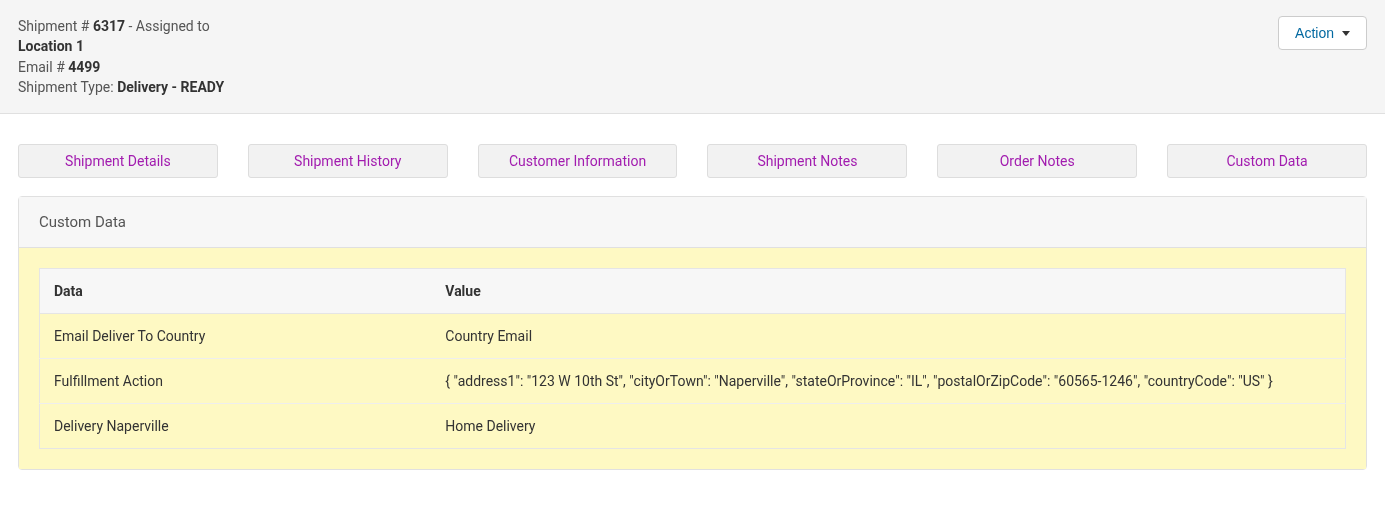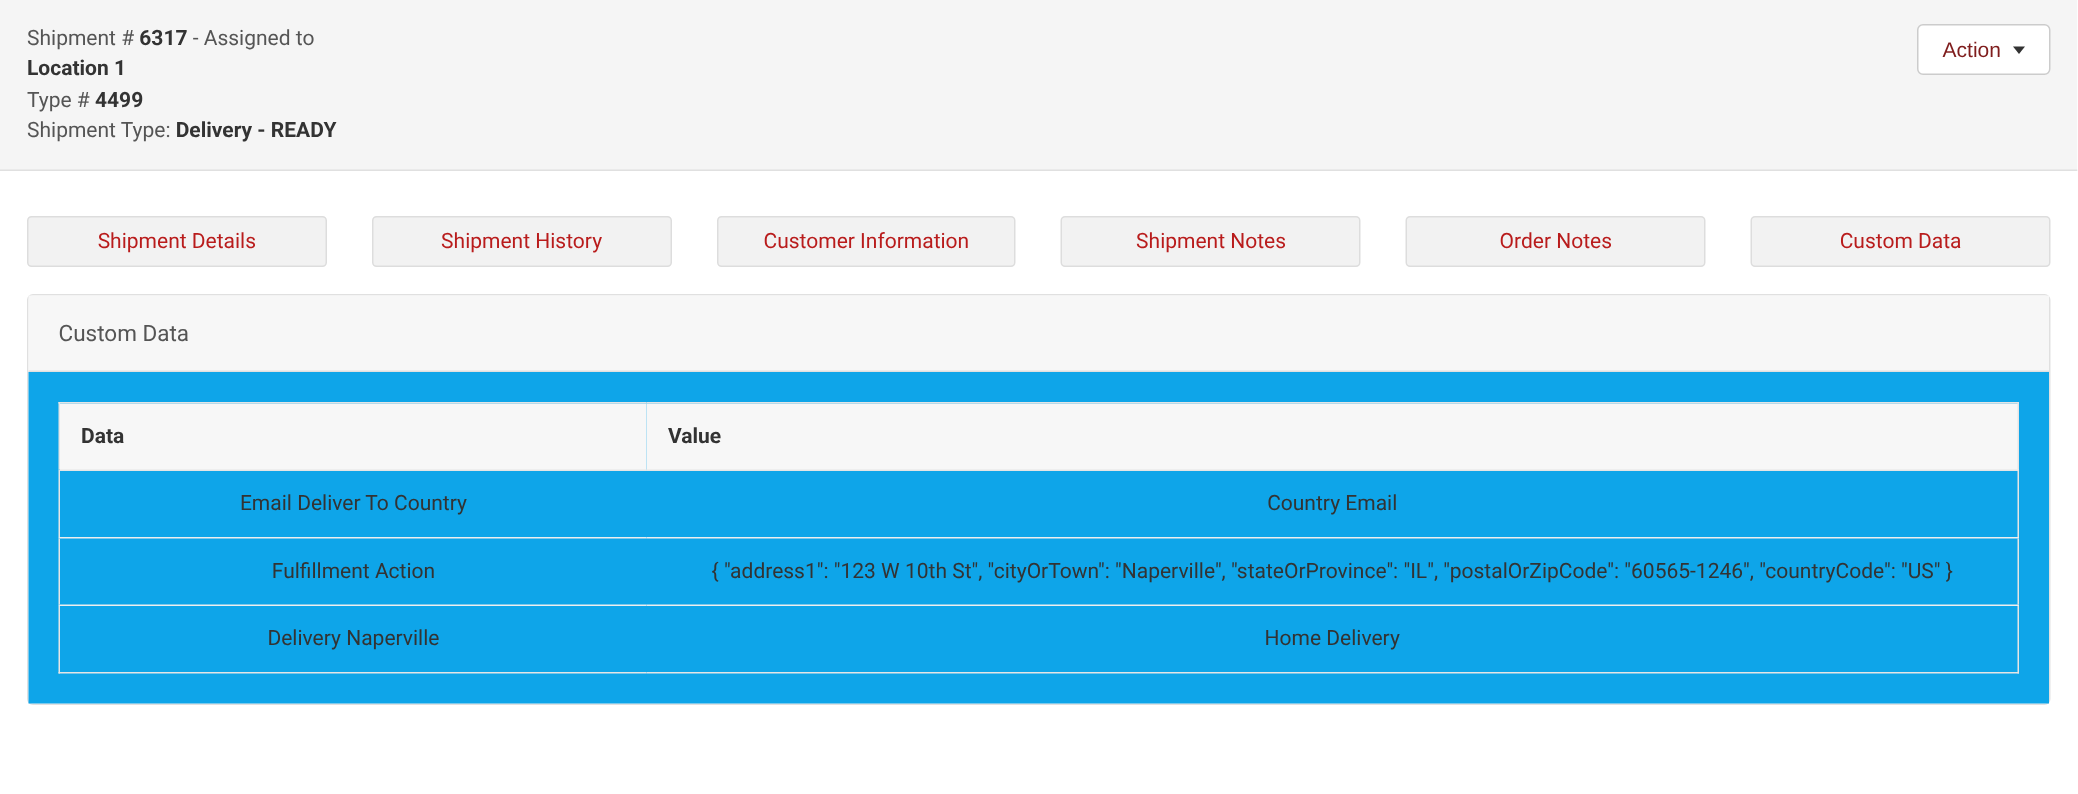--- a/index.html
+++ b/index.html
@@ -24,21 +24,21 @@
     line-height: 1.45;
     color: #555;
   }
   .shipinfo b { color: #333; font-weight: 700; }
   .action-btn {
     background: #fff;
     border: 1px solid #ccc;
     border-radius: 4px;
     padding: 8px 16px;
     font-size: 14px;
-    color: #7f1d1d;
+    color: #0369a1;
     cursor: pointer;
     display: inline-flex;
     align-items: center;
     gap: 8px;
   }
   .chevron-down {
     width: 0; height: 0;
     border-left: 4px solid transparent;
     border-right: 4px solid transparent;
     border-top: 5px solid #333;
@@ -53,74 +53,73 @@
     margin-bottom: 18px;
   }
   .tab {
     flex: 1 1 0;
     text-align: center;
     background: #f2f2f2;
     border: 1px solid #ddd;
     border-radius: 3px;
     padding: 8px 6px;
     font-size: 14px;
-    color: #b91c1c;
+    color: #a21caf;
     cursor: pointer;
   }
   .card {
     border: 1px solid #e0e0e0;
     border-radius: 4px;
   }
   .card-header {
     background: #f7f7f7;
     border-bottom: 1px solid #e0e0e0;
     padding: 16px 20px;
     font-size: 15px;
     color: #555;
   }
   .card-body {
     padding: 20px;
-    background: #0ea5e9;
+    background: #fef9c3;
   }
   table.data {
     width: 100%;
     border-collapse: collapse;
     border: 1px solid #e5e5e5;
   }
   table.data th {
     text-align: left;
     font-weight: 700;
     background: #f7f7f7;
     border-bottom: 1px solid #e5e5e5;
     padding: 14px 14px;
   }
   table.data td {
     border-top: 1px solid #eee;
     padding: 14px 14px;
     color: #333;
-    text-align: center;
   }
   table.data th:first-child,
   table.data td:first-child {
     width: 30%;
   }
 </style>
 </head>
 <body>
 
 <div class="topbar">
   <div class="shipinfo">
     <div>
       <span>Shipment # </span><b>6317</b><span> - Assigned to</span>
     </div>
     <div>
       <b>Location 1</b>
     </div>
     <div>
-      <span>Type # </span><b>4499</b>
+      <span>Email # </span><b>4499</b>
     </div>
     <div>
       <span>Shipment Type: </span><b>Delivery - READY</b>
     </div>
   </div>
   <button class="action-btn">
     <span>Action</span>
     <span class="chevron-down"></span>
   </button>
 </div>

